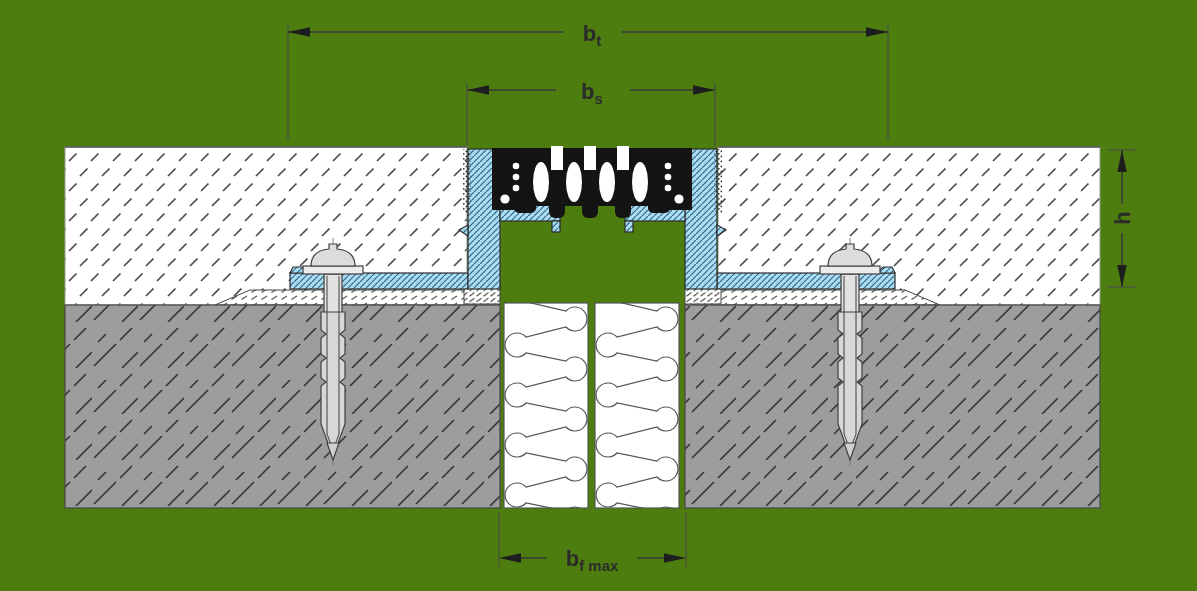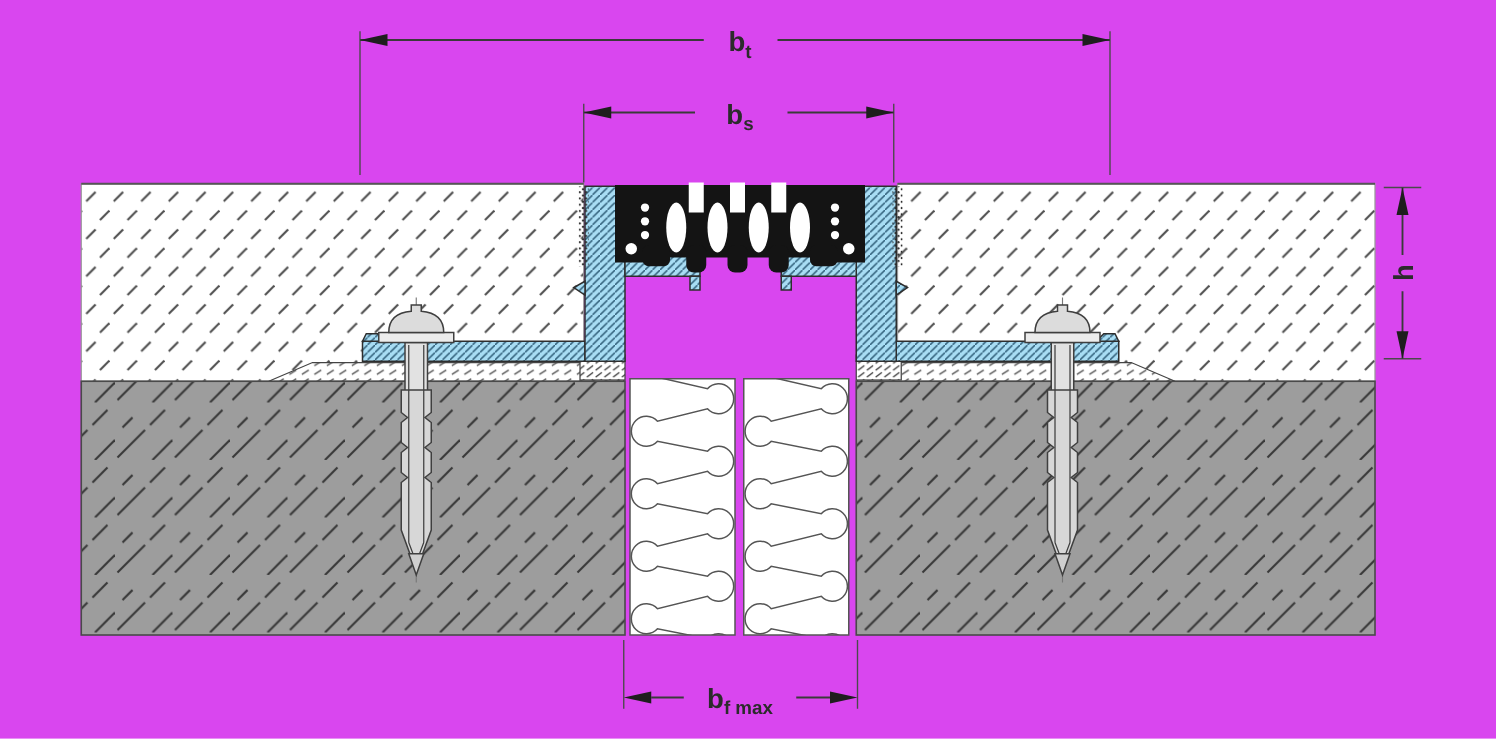--- a/index.html
+++ b/index.html
@@ -1,16 +1,16 @@
 <!DOCTYPE html>
 <html><head>
 <meta charset="utf-8">
 <style>
   html,body{margin:0;padding:0;background:#ffffff;}
-  .stage{width:1197px;height:591px;position:relative;background:#d946ef;}
+  .stage{width:1197px;height:591px;position:relative;background:#4d7c0f;}
   svg{display:block;}
   .dim-label{font-family:"Liberation Sans","DejaVu Sans",sans-serif;font-weight:700;font-size:22px;fill:#2b2b2b;}
   .dim-sub{font-size:15px;}
   .dimline{stroke:#3a3a3a;stroke-width:1.5;fill:none;}
   .extline{stroke:#4a4a4a;stroke-width:1.1;fill:none;}
   .arrow{fill:#1e1e1e;stroke:none;}
   .alu{fill:url(#patBlue);stroke:#2e2e2e;stroke-width:1.2;}
   .steel{stroke:#3f3f3f;stroke-width:1.2;}
   text{user-select:none;}
 </style>

